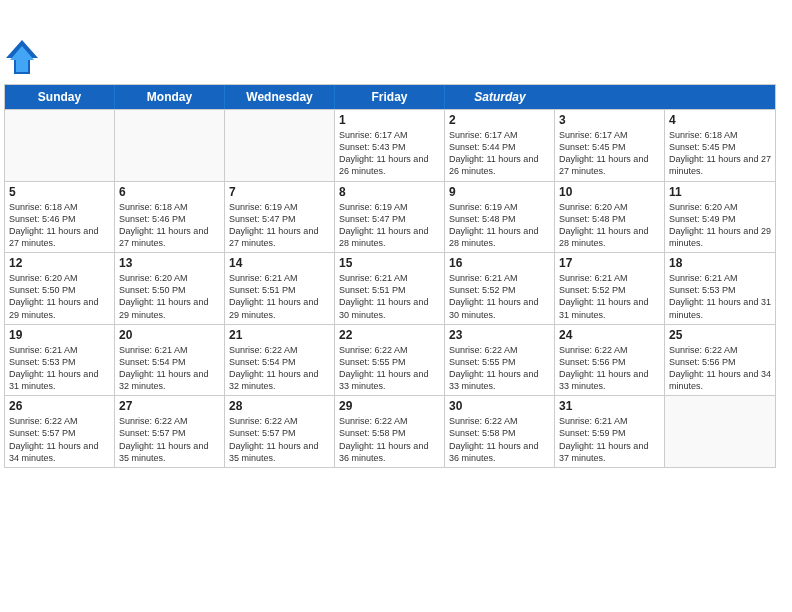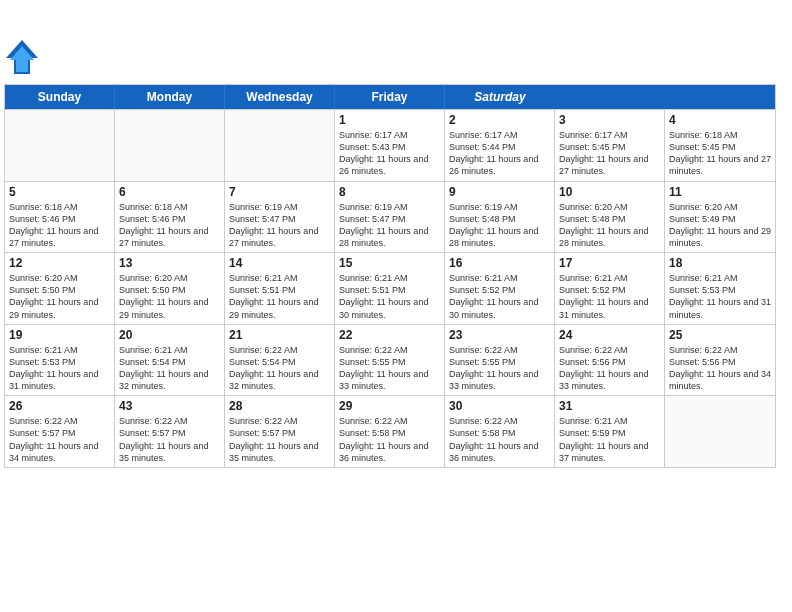--- a/index.html
+++ b/index.html
@@ -304,21 +304,21 @@
           </div>
         </div>
         <div class="cal-row">
           <div class="cal-cell">
             <div class="day-num">26</div>
             <div class="cell-text" style="white-space: pre-line;">Sunrise: 6:22 AM
 Sunset: 5:57 PM
 Daylight: 11 hours and 34 minutes.</div>
           </div>
           <div class="cal-cell">
-            <div class="day-num">43</div>
+            <div class="day-num">27</div>
             <div class="cell-text" style="white-space: pre-line;">Sunrise: 6:22 AM
 Sunset: 5:57 PM
 Daylight: 11 hours and 35 minutes.</div>
           </div>
           <div class="cal-cell">
             <div class="day-num">28</div>
             <div class="cell-text" style="white-space: pre-line;">Sunrise: 6:22 AM
 Sunset: 5:57 PM
 Daylight: 11 hours and 35 minutes.</div>
           </div>

